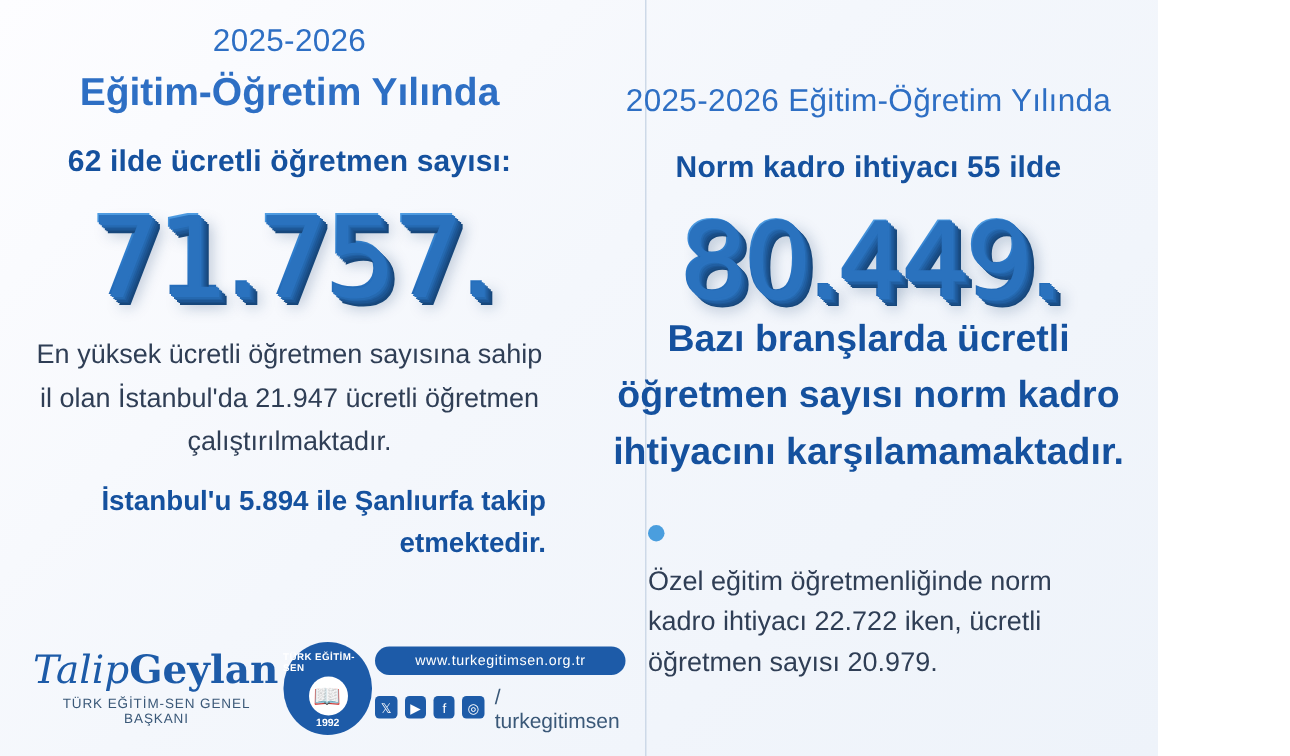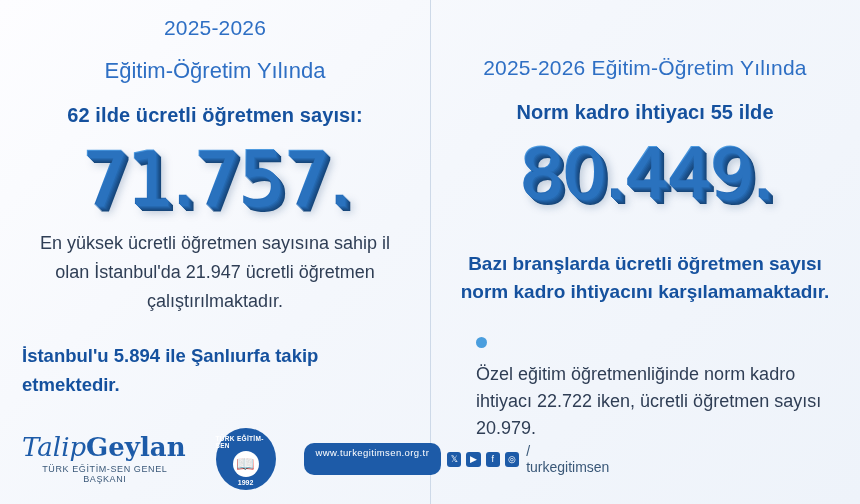--- a/index.html
+++ b/index.html
@@ -3,21 +3,21 @@
 <meta charset="utf-8">
 <style>
   * { box-sizing: border-box; margin: 0; padding: 0; }
   html, body {
     width: 860px; height: 504px;
     font-family: "Liberation Sans", sans-serif;
     overflow: hidden;
   }
   .infographic {
     position: relative;
-    width: 860px; height: 504px;
+    width: 772px; height: 504px;
     background: linear-gradient(135deg, #fdfdff 0%, #f4f7fc 45%, #eef3fa 100%);
     display: flex;
   }
   .divider {
     position: absolute;
     left: 430px; top: 0;
     width: 1px; height: 504px;
     background: #cdd9e8;
   }
   .panel {
@@ -37,25 +37,25 @@
   .kicker {
     color: #2e6fc4;
     font-size: 21px;
     line-height: 1.32;
     text-align: center;
     font-weight: 400;
     letter-spacing: .2px;
   }
   .kicker-2 {
     color: #2e6fc4;
-    font-size: 22px;
+    font-size: 26px;
     line-height: 1.32;
     text-align: center;
-    font-weight: 400;
-    margin-top: 14px;
+    font-weight: 700;
+    margin-top: 2px;
   }
   .sub-bold {
     color: #15519e;
     font-size: 20px;
     font-weight: 700;
     text-align: center;
     margin-top: 19px;
     letter-spacing: .1px;
   }
 
@@ -86,32 +86,31 @@
 
   .body-text {
     margin-top: 14px;
     color: #2f3e55;
     font-size: 18px;
     line-height: 1.62;
     text-align: center;
     font-weight: 400;
   }
   .body-strong {
-    margin-top: 26px;
+    margin-top: 10px;
     color: #15519e;
     font-size: 18.5px;
     line-height: 1.55;
-    text-align: left;
+    text-align: right;
     font-weight: 700;
   }
 
   .right-head {
-    margin-top: 42px;
     color: #15519e;
-    font-size: 19px;
+    font-size: 25px;
     font-weight: 700;
     line-height: 1.5;
     text-align: center;
   }
 
   .bullets {
     margin-top: 22px;
     width: 100%;
     padding-left: 24px;
   }
@@ -133,21 +132,21 @@
     font-size: 18px;
     line-height: 1.5;
   }
 
   
   .footer {
     position: absolute;
     left: 22px; bottom: 14px;
     display: flex;
     align-items: center;
-    gap: 28px;
+    gap: 2px;
   }
   .sig { display: flex; flex-direction: column; }
   .sig-name {
     font-family: "DejaVu Serif", serif;
     font-style: italic;
     font-size: 26px;
     color: #1d5ba8;
     line-height: 1;
   }
   .sig-name b { font-style: normal; font-weight: 700; }
@@ -173,21 +172,21 @@
     font-size: 6.5px; font-weight: 700; letter-spacing: .3px; margin-top: 3px;
   }
   .seal-mid {
     width: 26px; height: 26px; border-radius: 50%;
     background: #fff; color: #1d5ba8;
     display: flex; align-items: center; justify-content: center;
     font-size: 15px; margin: 2px 0;
   }
   .seal-bot { font-size: 7px; font-weight: 700; }
   .web {
-    display: flex; gap: 6px;
+    display: flex; flex-direction: column; gap: 6px;
   }
   .web-url {
     background: #1d5ba8; color: #fff;
     font-size: 9.5px; letter-spacing: .4px;
     padding: 4px 12px; border-radius: 10px;
     text-align: center;
   }
   .socials {
     display: flex; align-items: center; gap: 5px;
     font-size: 10px; color: #1d5ba8;

